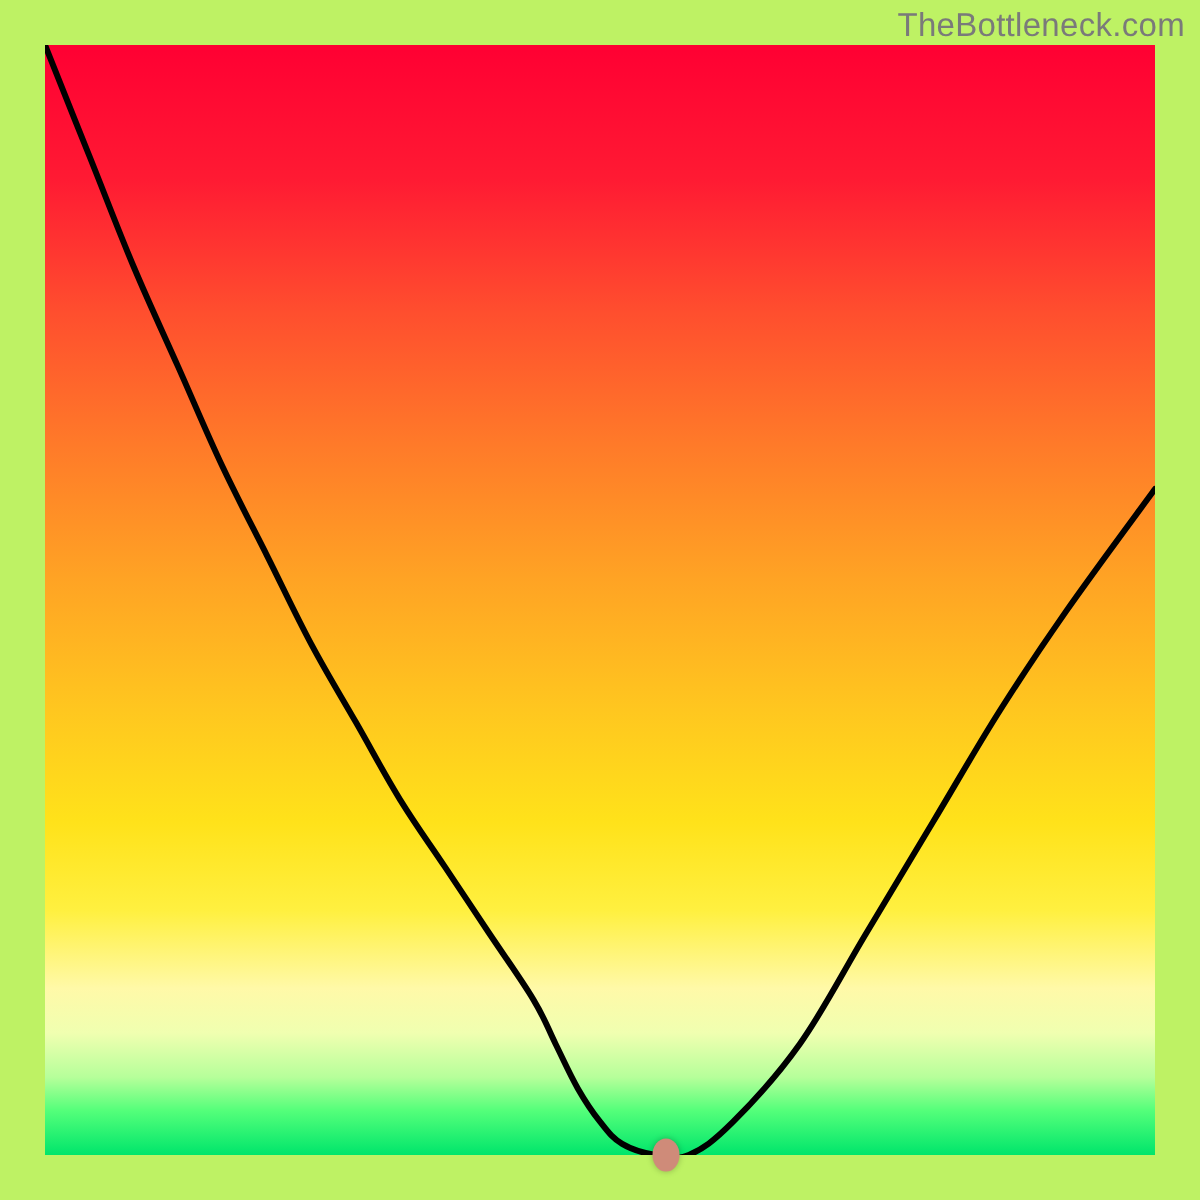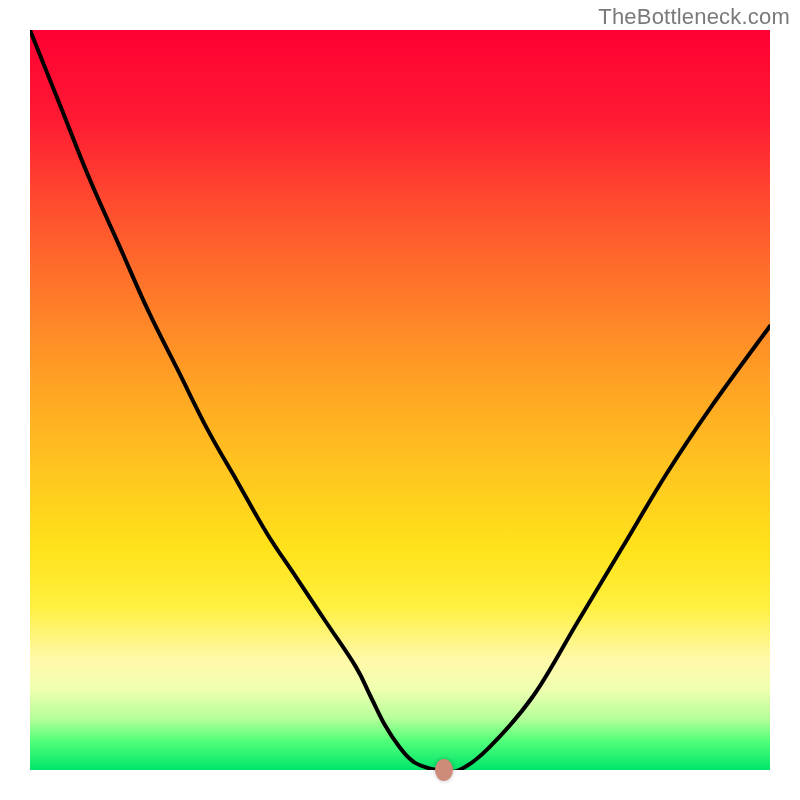--- a/index.html
+++ b/index.html
@@ -9,21 +9,21 @@
     height: 800px;
     background: #000;
     overflow: hidden;
   }
   .frame {
     position: absolute;
     left: 0;
     top: 0;
     width: 800px;
     height: 800px;
-    background: #ffffff;
+    background: #bef264;
   }
   .plot {
     position: absolute;
     left: 30px;
     top: 30px;
     width: 740px;
     height: 740px;
     background: linear-gradient(to bottom,
       #ff0033 0%,
       #ff1a33 12%,

